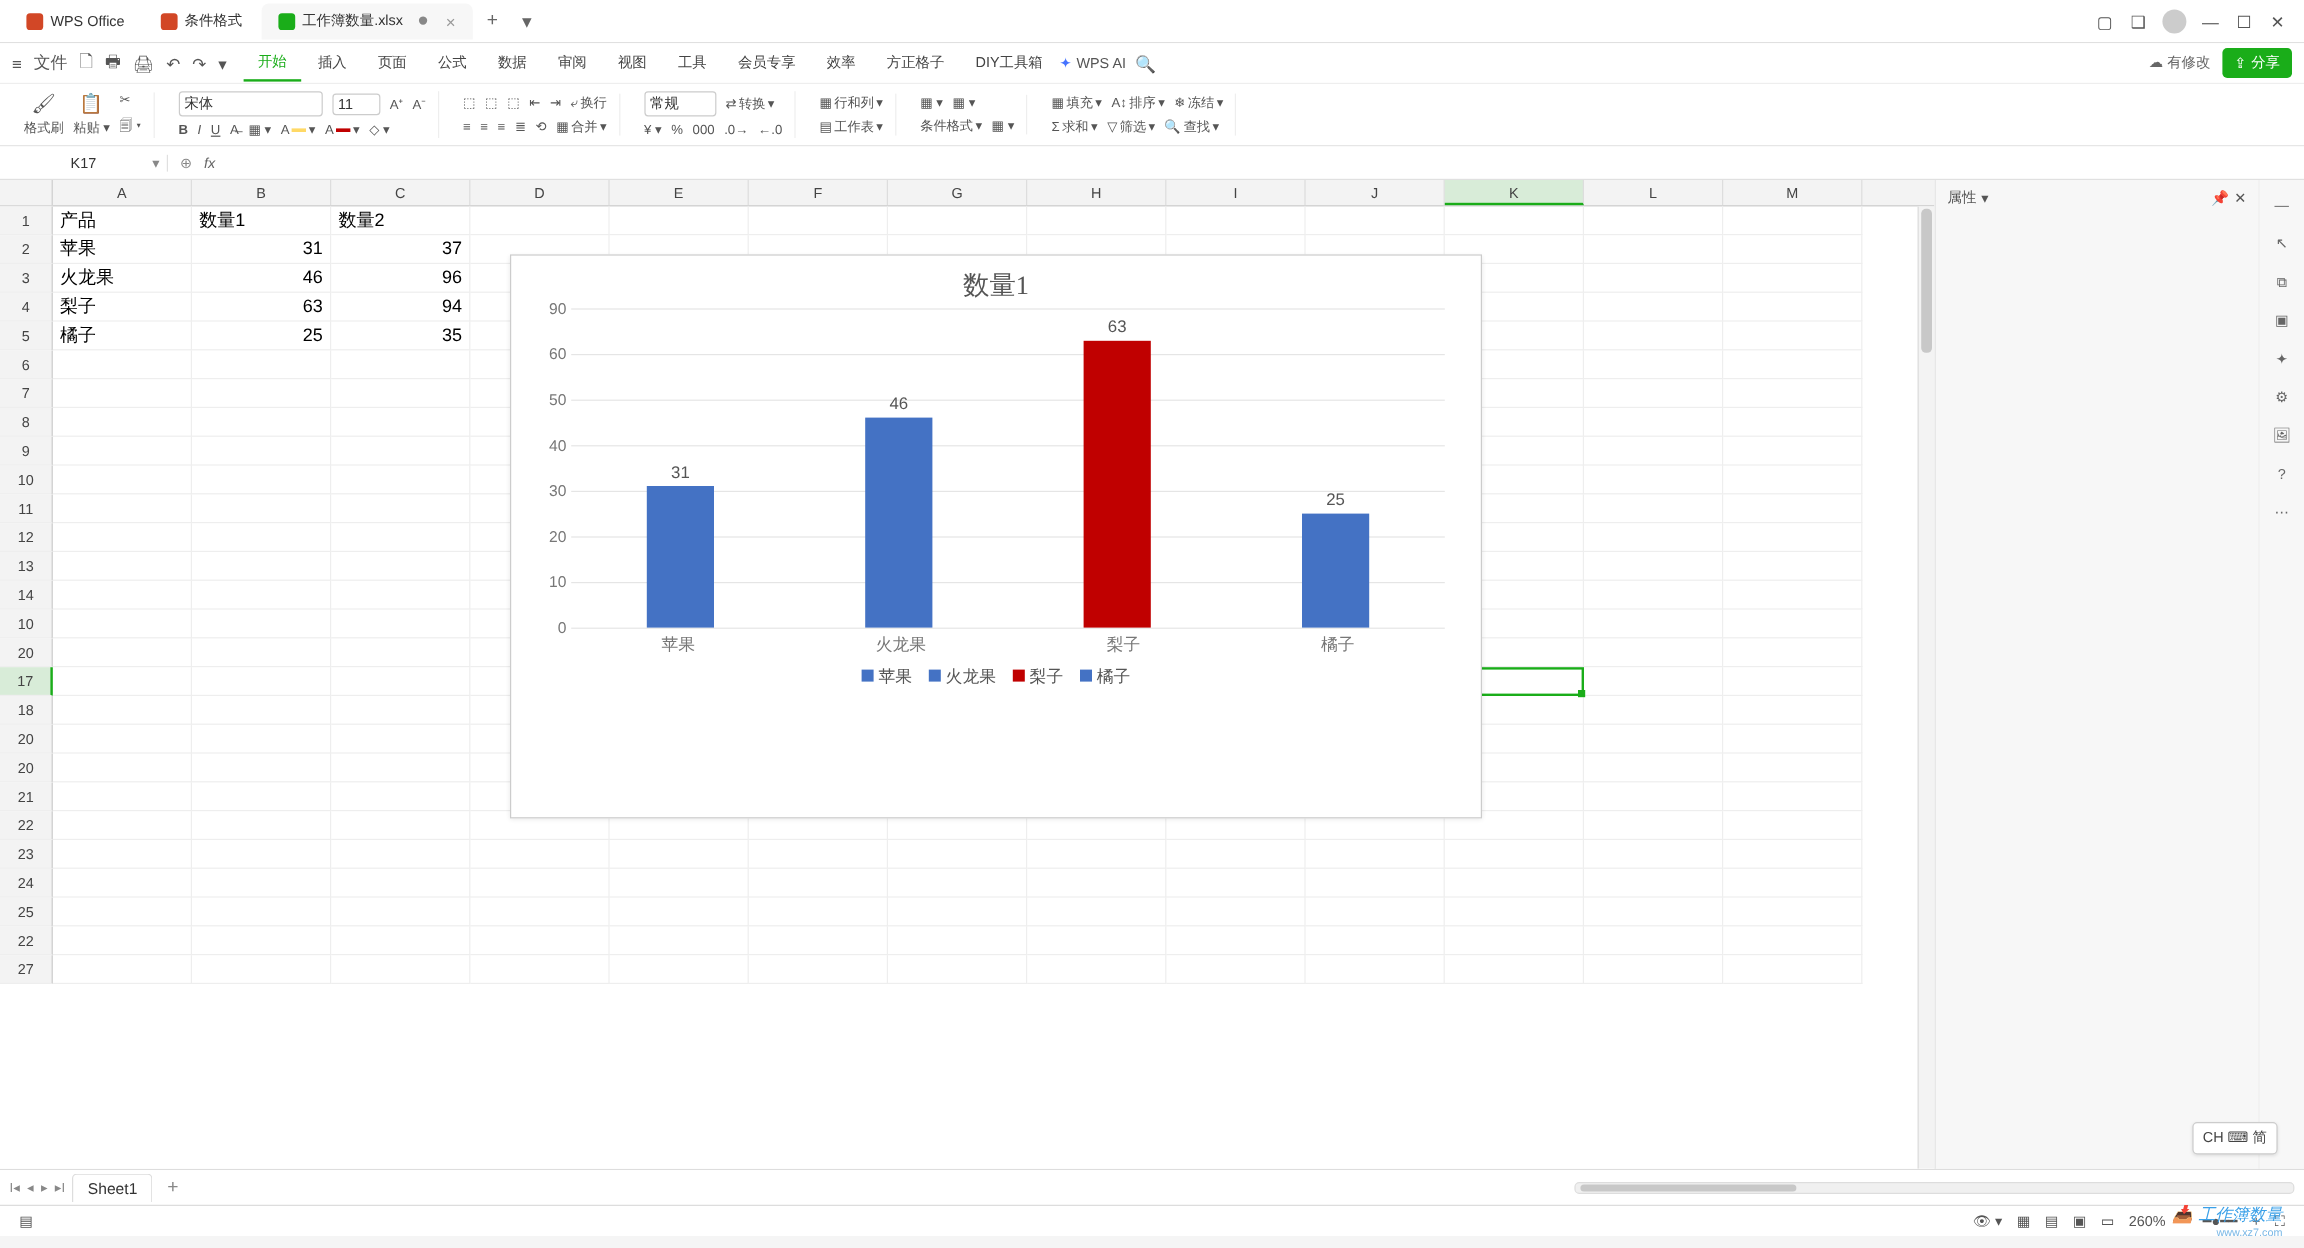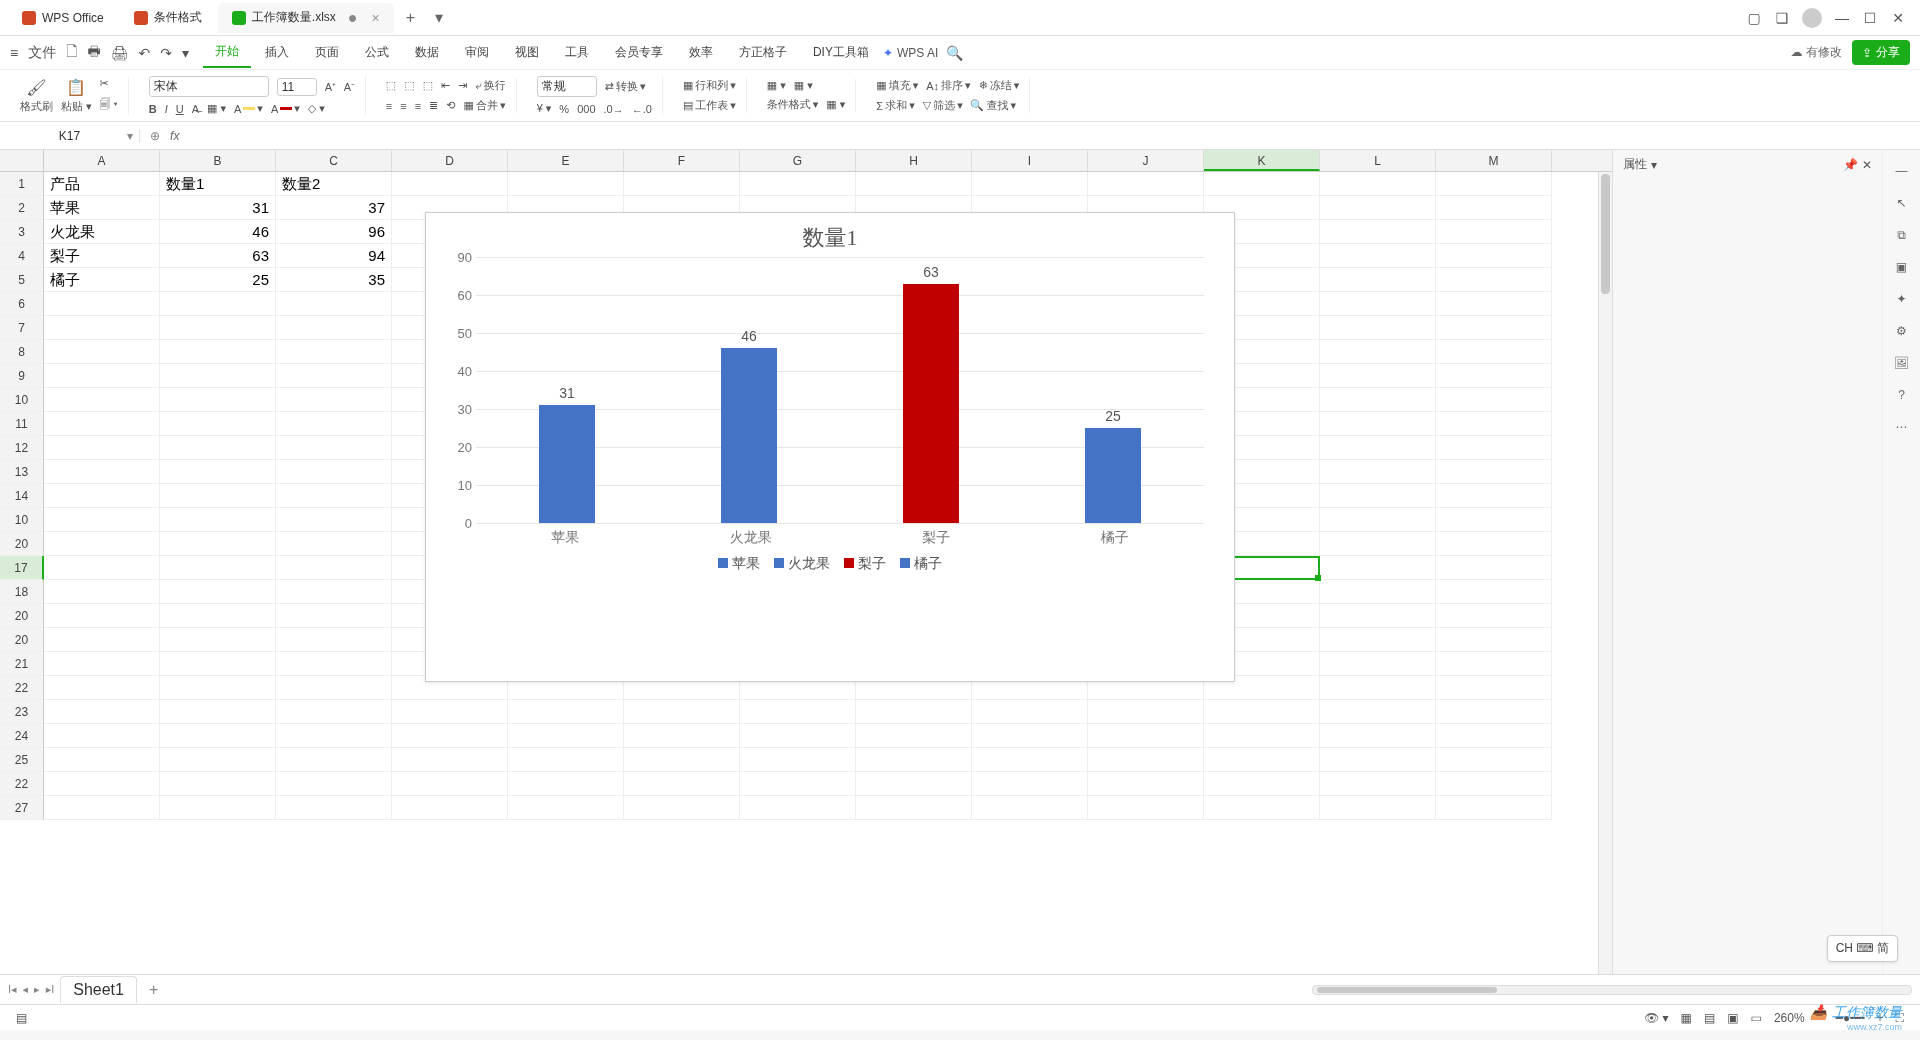--- a/index.html
+++ b/index.html
@@ -79,21 +79,21 @@
 
 
 .proppanel{width:270px;background:#f7f7f7;border-left:1px solid #ddd;padding:6px 10px;}
 .proppanel .phead{display:flex;align-items:center;gap:4px;color:#555;}
 .proppanel .phead .pspacer{flex:1;}
 .sidetools{width:38px;background:#f7f7f7;border-left:1px solid #eee;display:flex;flex-direction:column;align-items:center;gap:18px;padding-top:14px;color:#666;}
 
 
 .sheetbar{height:30px;background:#fff;border-top:1px solid #ddd;display:flex;align-items:center;padding:0 8px;gap:6px;}
 .sheetnav{color:#888;font-size:11px;cursor:pointer;}
-.sheettab{padding:4px 12px;border:1px solid #ddd;border-bottom:none;border-radius:4px 4px 0 0;background:#fff;font-size:16px;}
+.sheettab{padding:4px 12px;border:1px solid #ddd;border-bottom:none;border-radius:4px 4px 0 0;background:#fff;font-size:13px;}
 .sheettab.active{background:#fff;font-weight:500;}
 .sheetadd{color:#888;font-size:16px;cursor:pointer;padding:0 6px;}
 .sheetbar .hscroll{margin-left:auto;width:600px;height:10px;background:#f0f0f0;border:1px solid #ddd;border-radius:4px;position:relative;}
 .sheetbar .hthumb{position:absolute;left:4px;top:1px;height:6px;width:180px;background:#c8c8c8;border-radius:3px;}
 
 
 .statusbar{height:26px;background:#fff;border-top:1px solid #ddd;display:flex;align-items:center;padding:0 10px;color:#555;font-size:12px;}
 .statusbar .stspacer{flex:1;}
 .statusbar .stbtn{padding:0 6px;cursor:pointer;}
 

